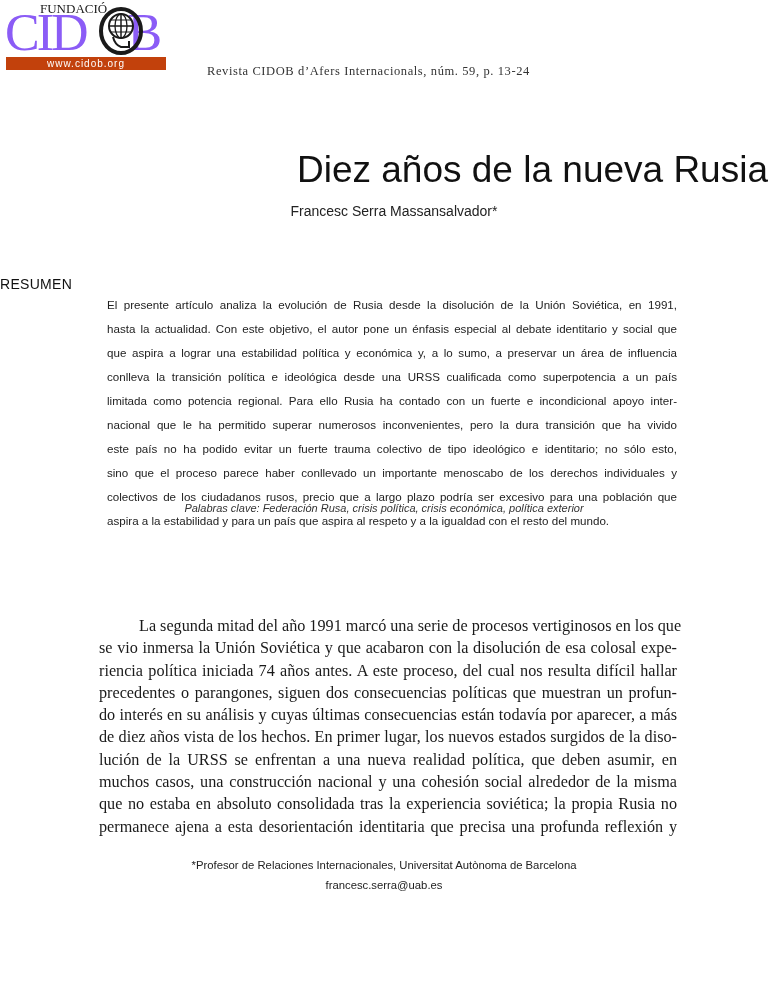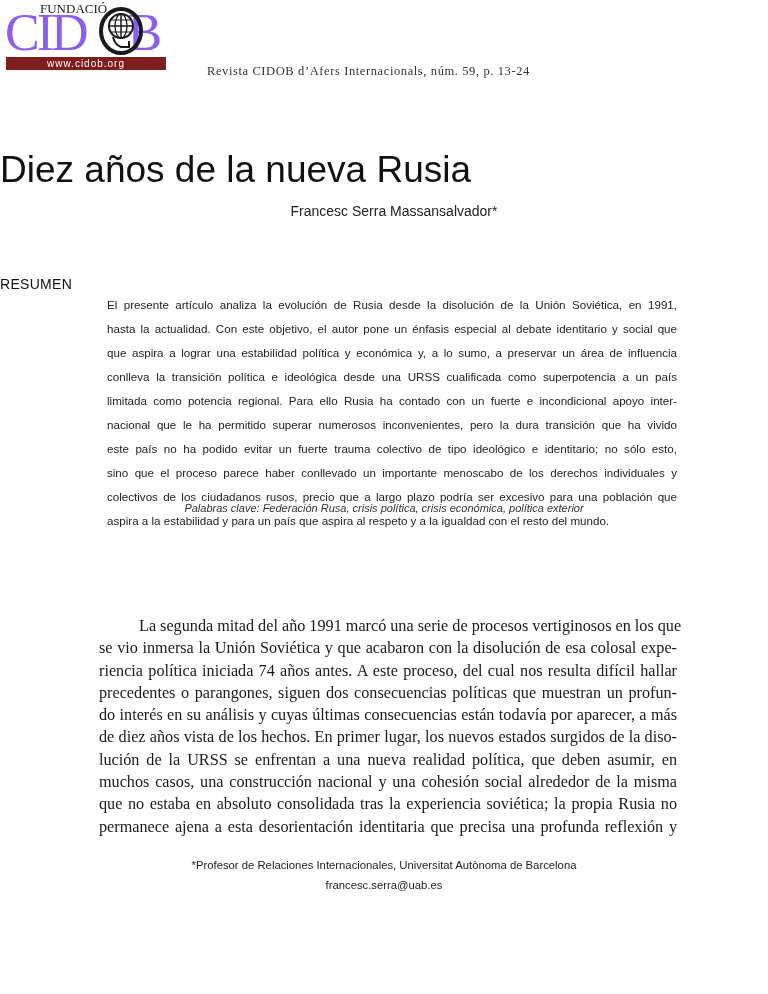--- a/index.html
+++ b/index.html
@@ -4,26 +4,26 @@
   <style>
     html, body { margin: 0; padding: 0; background: #ffffff; }
     body { width: 768px; height: 994px; position: relative; overflow: hidden; color: #111; }
 
     
     .logo { position: absolute; left: 2px; top: 2px; width: 166px; height: 70px; }
     .logo .fundacio { position: absolute; left: 38px; top: 0px; font-family: "Liberation Serif", serif; font-size: 13px; letter-spacing: 0px; color: #1a1a1a; line-height: 13px; }
     .logo .cidob { position: absolute; left: 3px; top: 5px; font-family: "Liberation Serif", serif; font-size: 52px; line-height: 52px; color: #8b5cf6; letter-spacing: -3px; }
     .logo .cidob .o-slot { display: inline-block; width: 42px; }
     .logo .globe { position: absolute; left: 97px; top: 5px; width: 44px; height: 48px; }
-    .logo .url-bar { position: absolute; left: 4px; top: 55px; width: 160px; height: 13px; background: #7f1d1d; }
+    .logo .url-bar { position: absolute; left: 4px; top: 55px; width: 160px; height: 13px; background: #c2410c; }
     .logo .url { position: absolute; left: 0; right: 0; top: 0; text-align: center; font-family: "Liberation Sans", sans-serif; font-size: 10px; line-height: 13px; color: #fff; letter-spacing: 1px; }
 
     .journal-ref { position: absolute; left: 207px; top: 64px; font-family: "Liberation Serif", serif; font-size: 12.5px; color: #333; letter-spacing: 0.6px; white-space: nowrap; }
 
-    .title { position: absolute; left: 0; right: 0; top: 148px; text-align: left; font-family: "Liberation Sans", sans-serif; font-size: 37px; color: #111; line-height: 44px; }
+    .title { position: absolute; left: 0; right: 0; top: 148px; text-align: right; font-family: "Liberation Sans", sans-serif; font-size: 37px; color: #111; line-height: 44px; }
     .author { position: absolute; left: 0; right: 0; top: 203px; text-align: center; font-family: "Liberation Sans", sans-serif; font-size: 14px; color: #222; padding-left: 20px; }
 
     .abstract-head { position: absolute; left: 0; right: 0; top: 276px; text-align: left; font-family: "Liberation Sans", sans-serif; font-size: 14px; font-weight: normal; color: #111; letter-spacing: 0.3px; }
     .abstract { position: absolute; left: 107px; width: 570px; top: 293px; font-family: "Liberation Sans", sans-serif; font-size: 11.6px; line-height: 24px; color: #222; }
     .abstract .line { display: block; text-align: justify; text-align-last: justify; white-space: nowrap; height: 24px; }
     .abstract .line.last { text-align-last: left; }
 
     .keywords { position: absolute; left: 0; right: 0; top: 502px; text-align: center; font-family: "Liberation Sans", sans-serif; font-style: italic; font-size: 11px; color: #333; }
 
     .body-text { position: absolute; left: 99px; width: 578px; top: 615px; font-family: "Liberation Serif", serif; font-size: 16.2px; line-height: 22.3px; color: #1a1a1a; }

